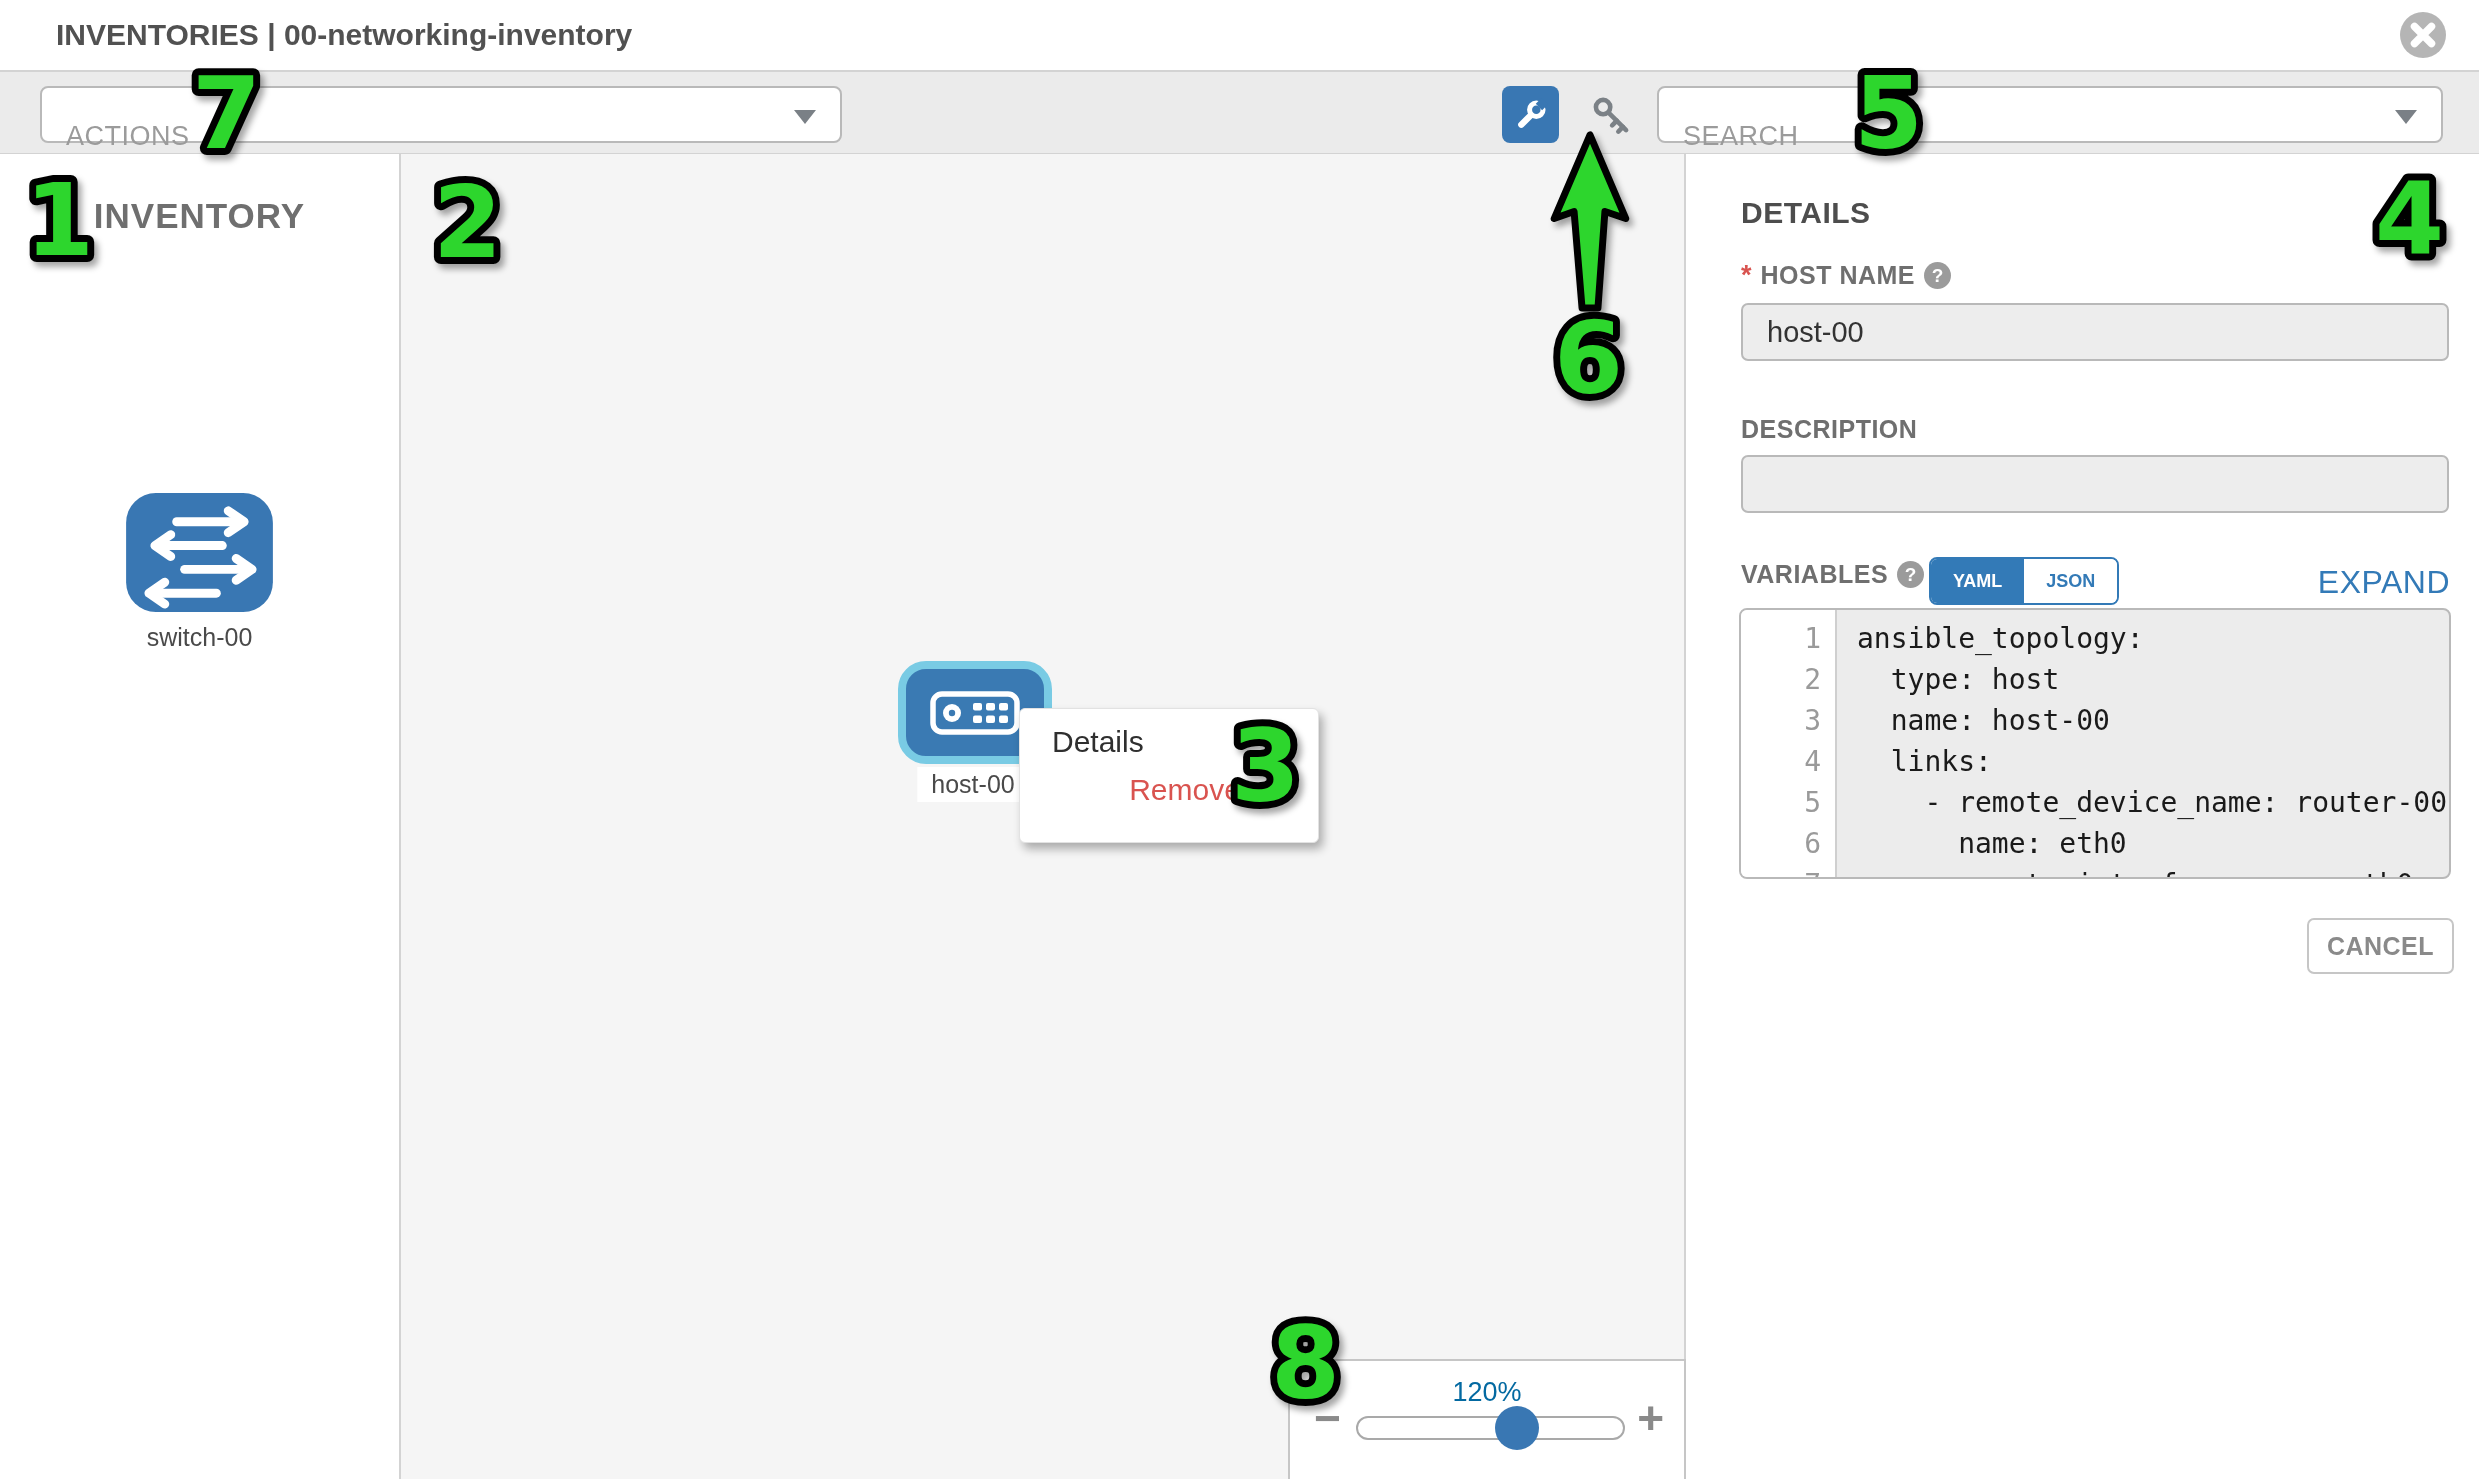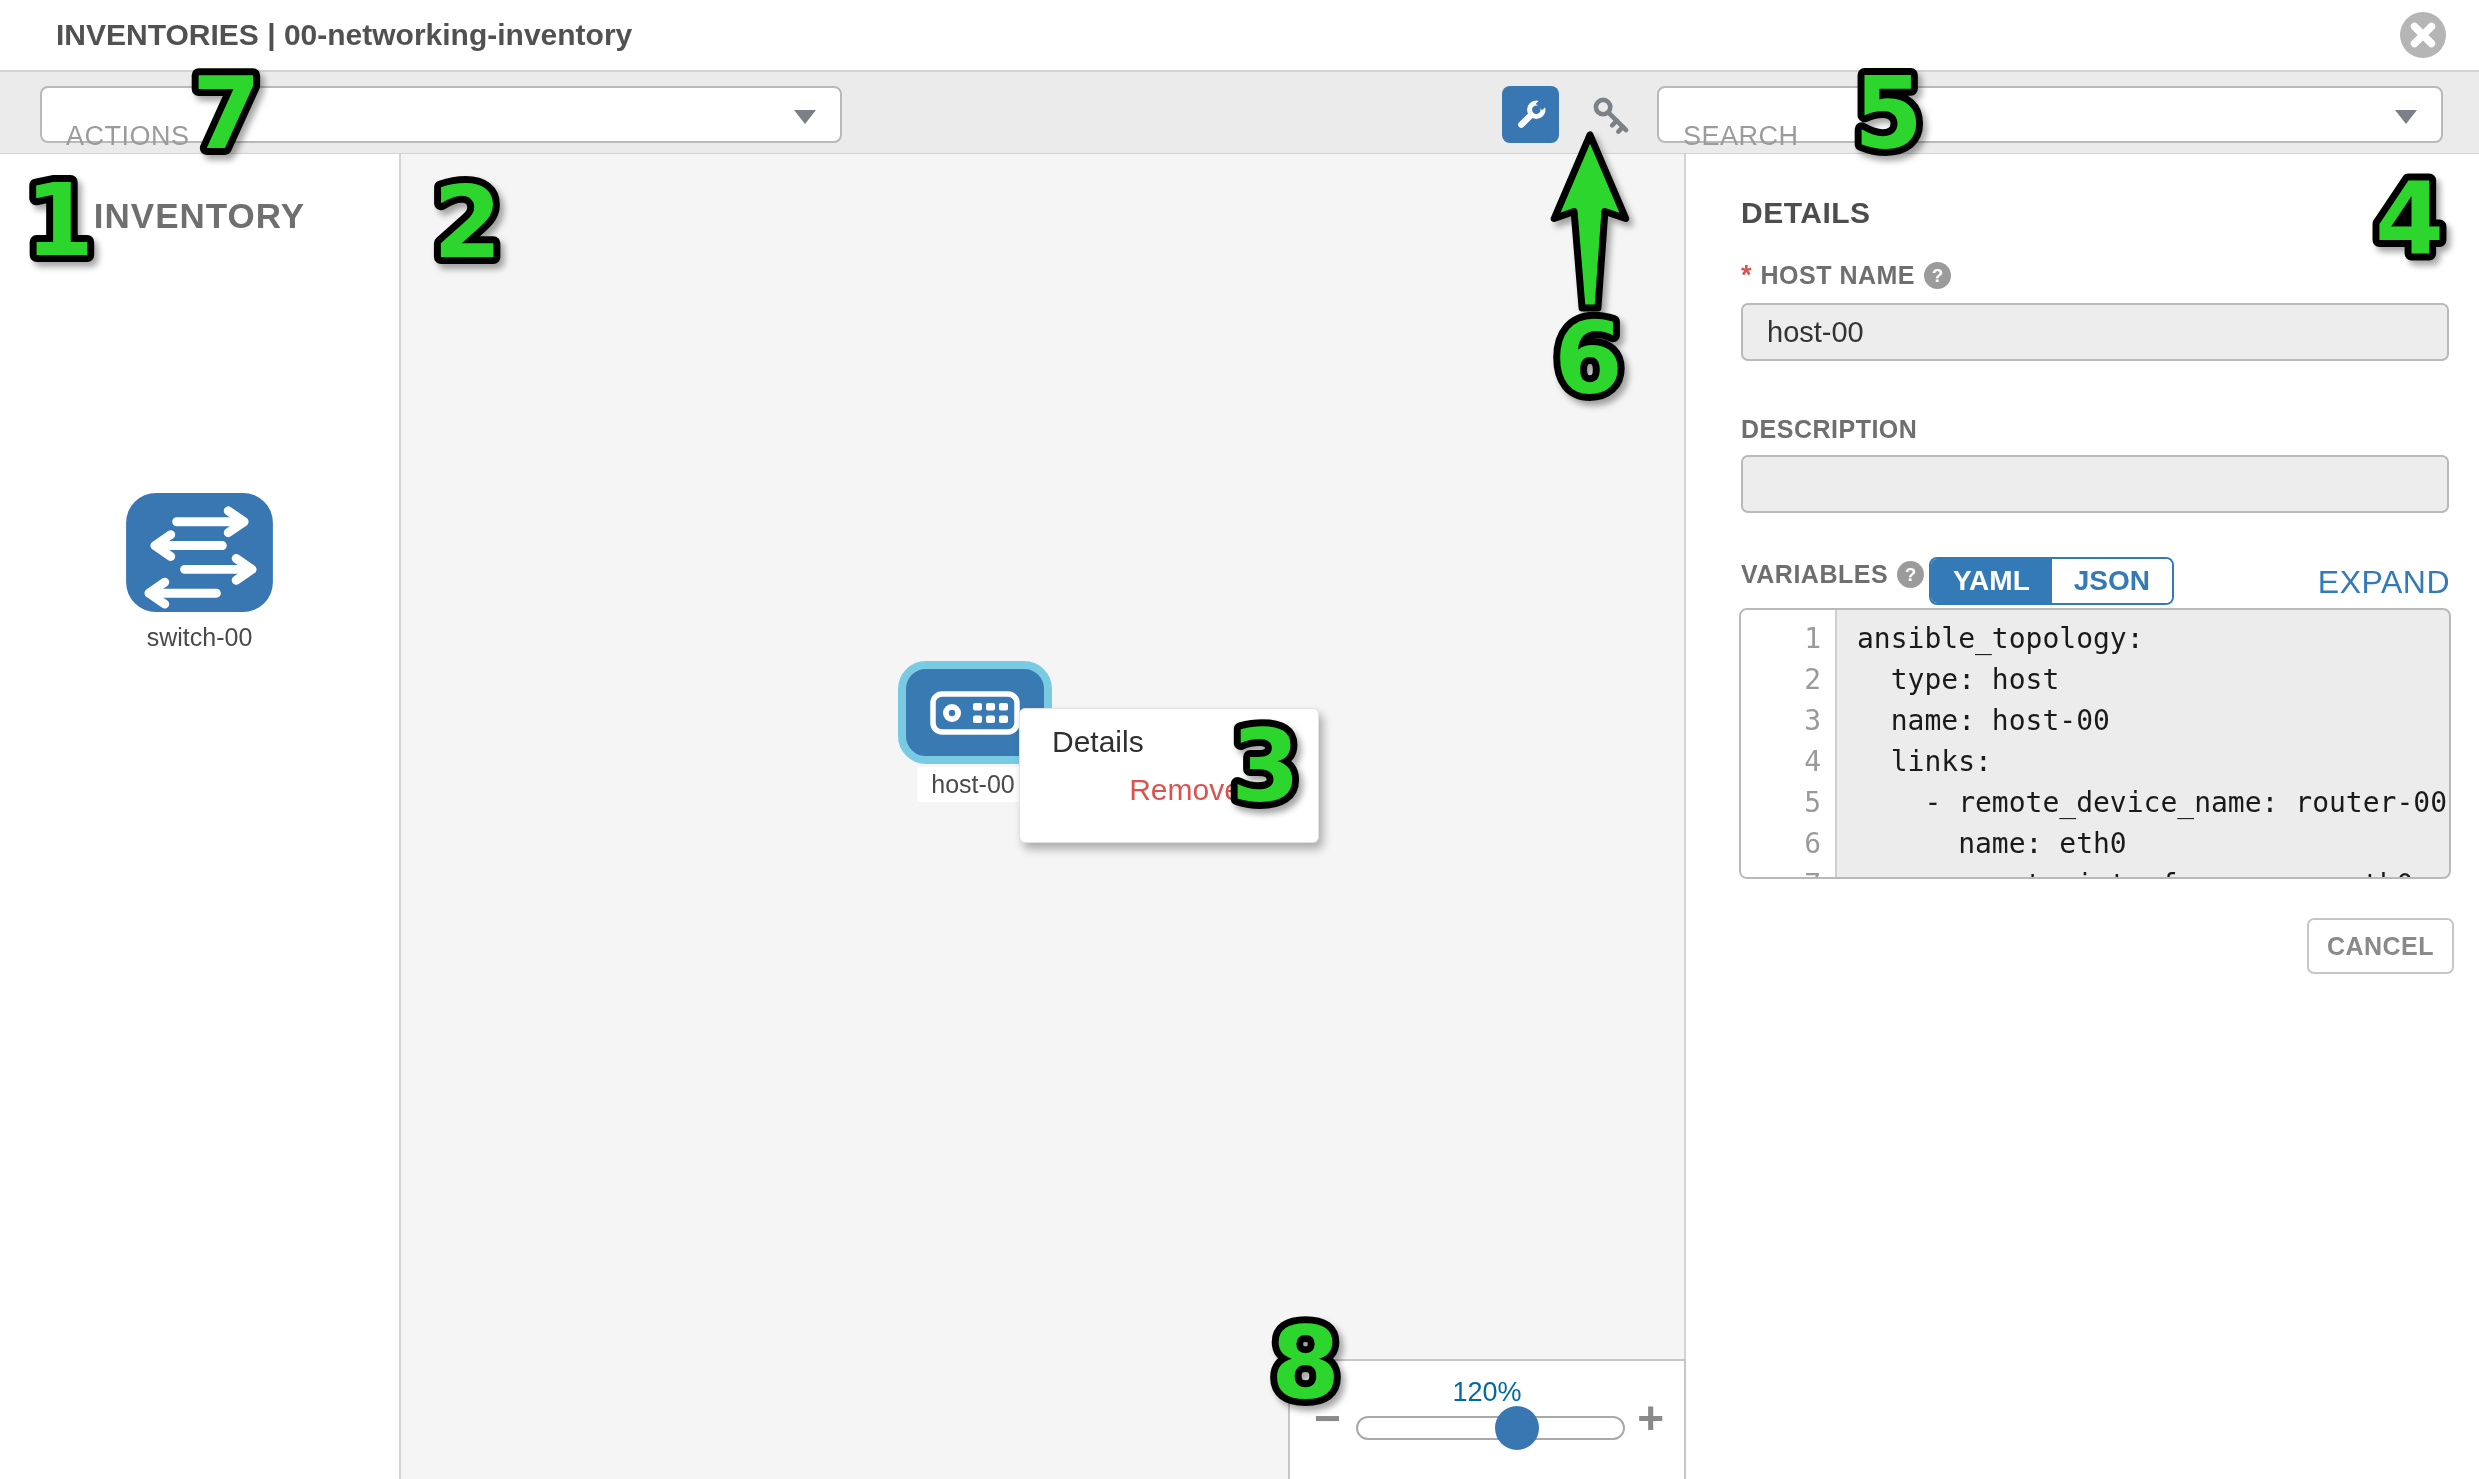--- a/index.html
+++ b/index.html
@@ -54,21 +54,21 @@
   .req-mark { color:#d9534f; font-size:27px; font-weight:bold; }
   .f-label { font-size:25px; font-weight:bold; color:#6f6f6f; letter-spacing:0.5px; }
   .help-icon { width:27px; height:27px; border-radius:50%; background:#9b9b9b; color:#fff; font-size:19px; font-weight:bold; display:inline-flex; align-items:center; justify-content:center; }
   .t-input { position:absolute; left:55px; width:708px; height:58px; background:#ededed; border:2px solid #b9b9b9; border-radius:7px; font-size:29px; color:#333; padding:0 24px; font-family:"Liberation Sans", sans-serif; }
   .row-hostname { top:106px; }
   .input-hostname { top:149px; }
   .row-desc { top:261px; }
   .input-desc { top:301px; }
   .row-vars { top:406px; }
   .format-toggle { position:absolute; left:243px; top:403px; height:48px; display:flex; border:2px solid #337ab7; border-radius:8px; overflow:hidden; background:#fff; }
-  .fmt-tab { padding:0 22px; display:flex; align-items:center; font-size:28px; font-weight:bold; color:#337ab7; background:#fff; cursor:pointer; }
+  .fmt-tab { padding:0 22px; display:flex; align-items:center; font-size:18px; font-weight:bold; color:#337ab7; background:#fff; cursor:pointer; }
   .fmt-tab.active { background:#337ab7; color:#fff; }
   .expand-link { position:absolute; right:30px; top:410px; font-size:32px; color:#337ab7; letter-spacing:0.5px; cursor:pointer; }
 
   .editor { position:absolute; left:53px; top:454px; width:712px; height:271px; border:2px solid #b9b9b9; border-radius:8px; background:#ececec; overflow:hidden; }
   .gutter-bg { position:absolute; left:0; top:0; bottom:0; width:96px; background:#fff; border-right:2px solid #cfcfcf; }
   .code-lines { position:absolute; left:0; top:8px; right:0; }
   .cl { display:flex; line-height:41px; }
   .ln { width:96px; text-align:right; padding-right:16px; color:#9a9a9a; font-family:"DejaVu Sans Mono", monospace; font-size:28px; flex:none; }
   .ct { padding-left:20px; white-space:pre; color:#1a1a1a; font-family:"DejaVu Sans Mono", monospace; font-size:28px; }
 

